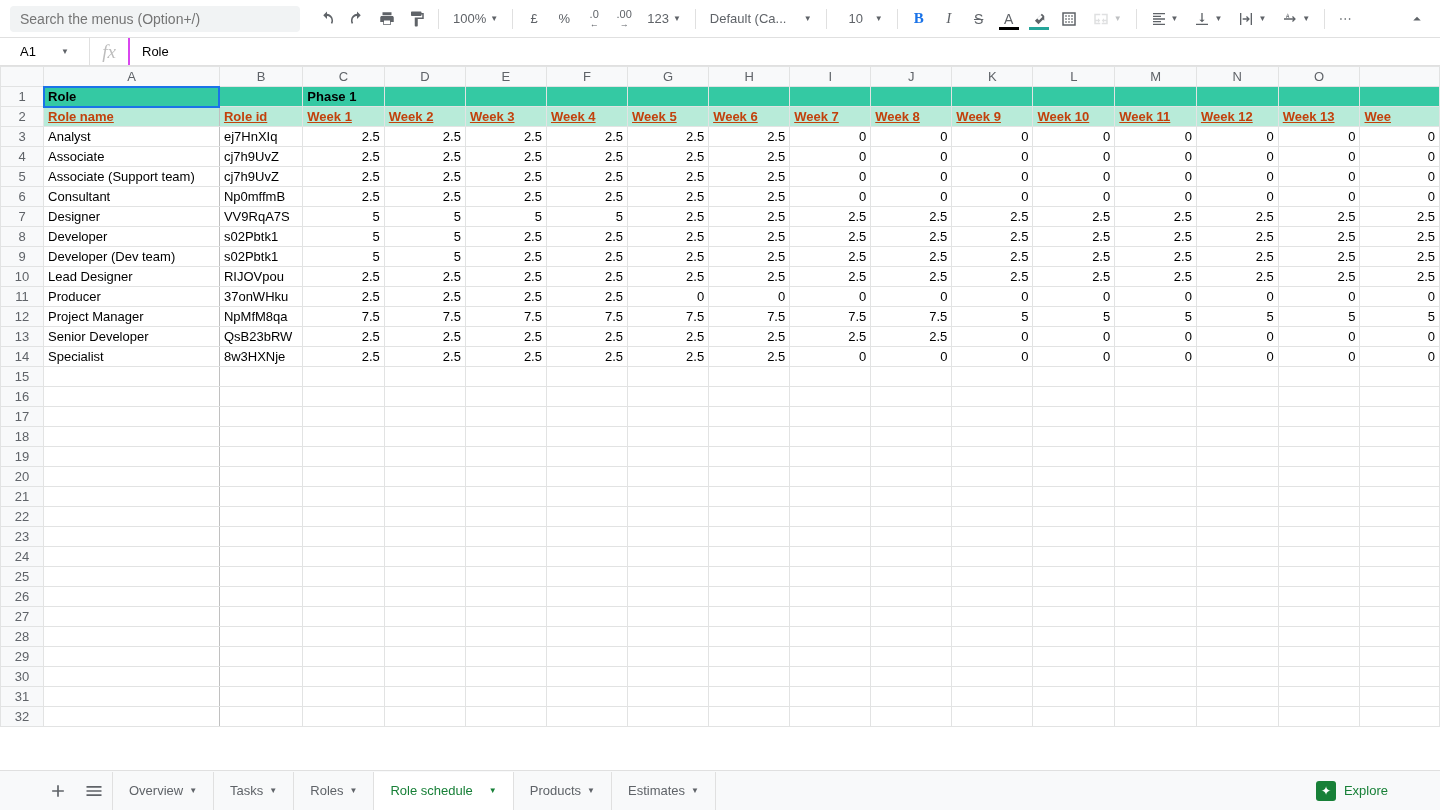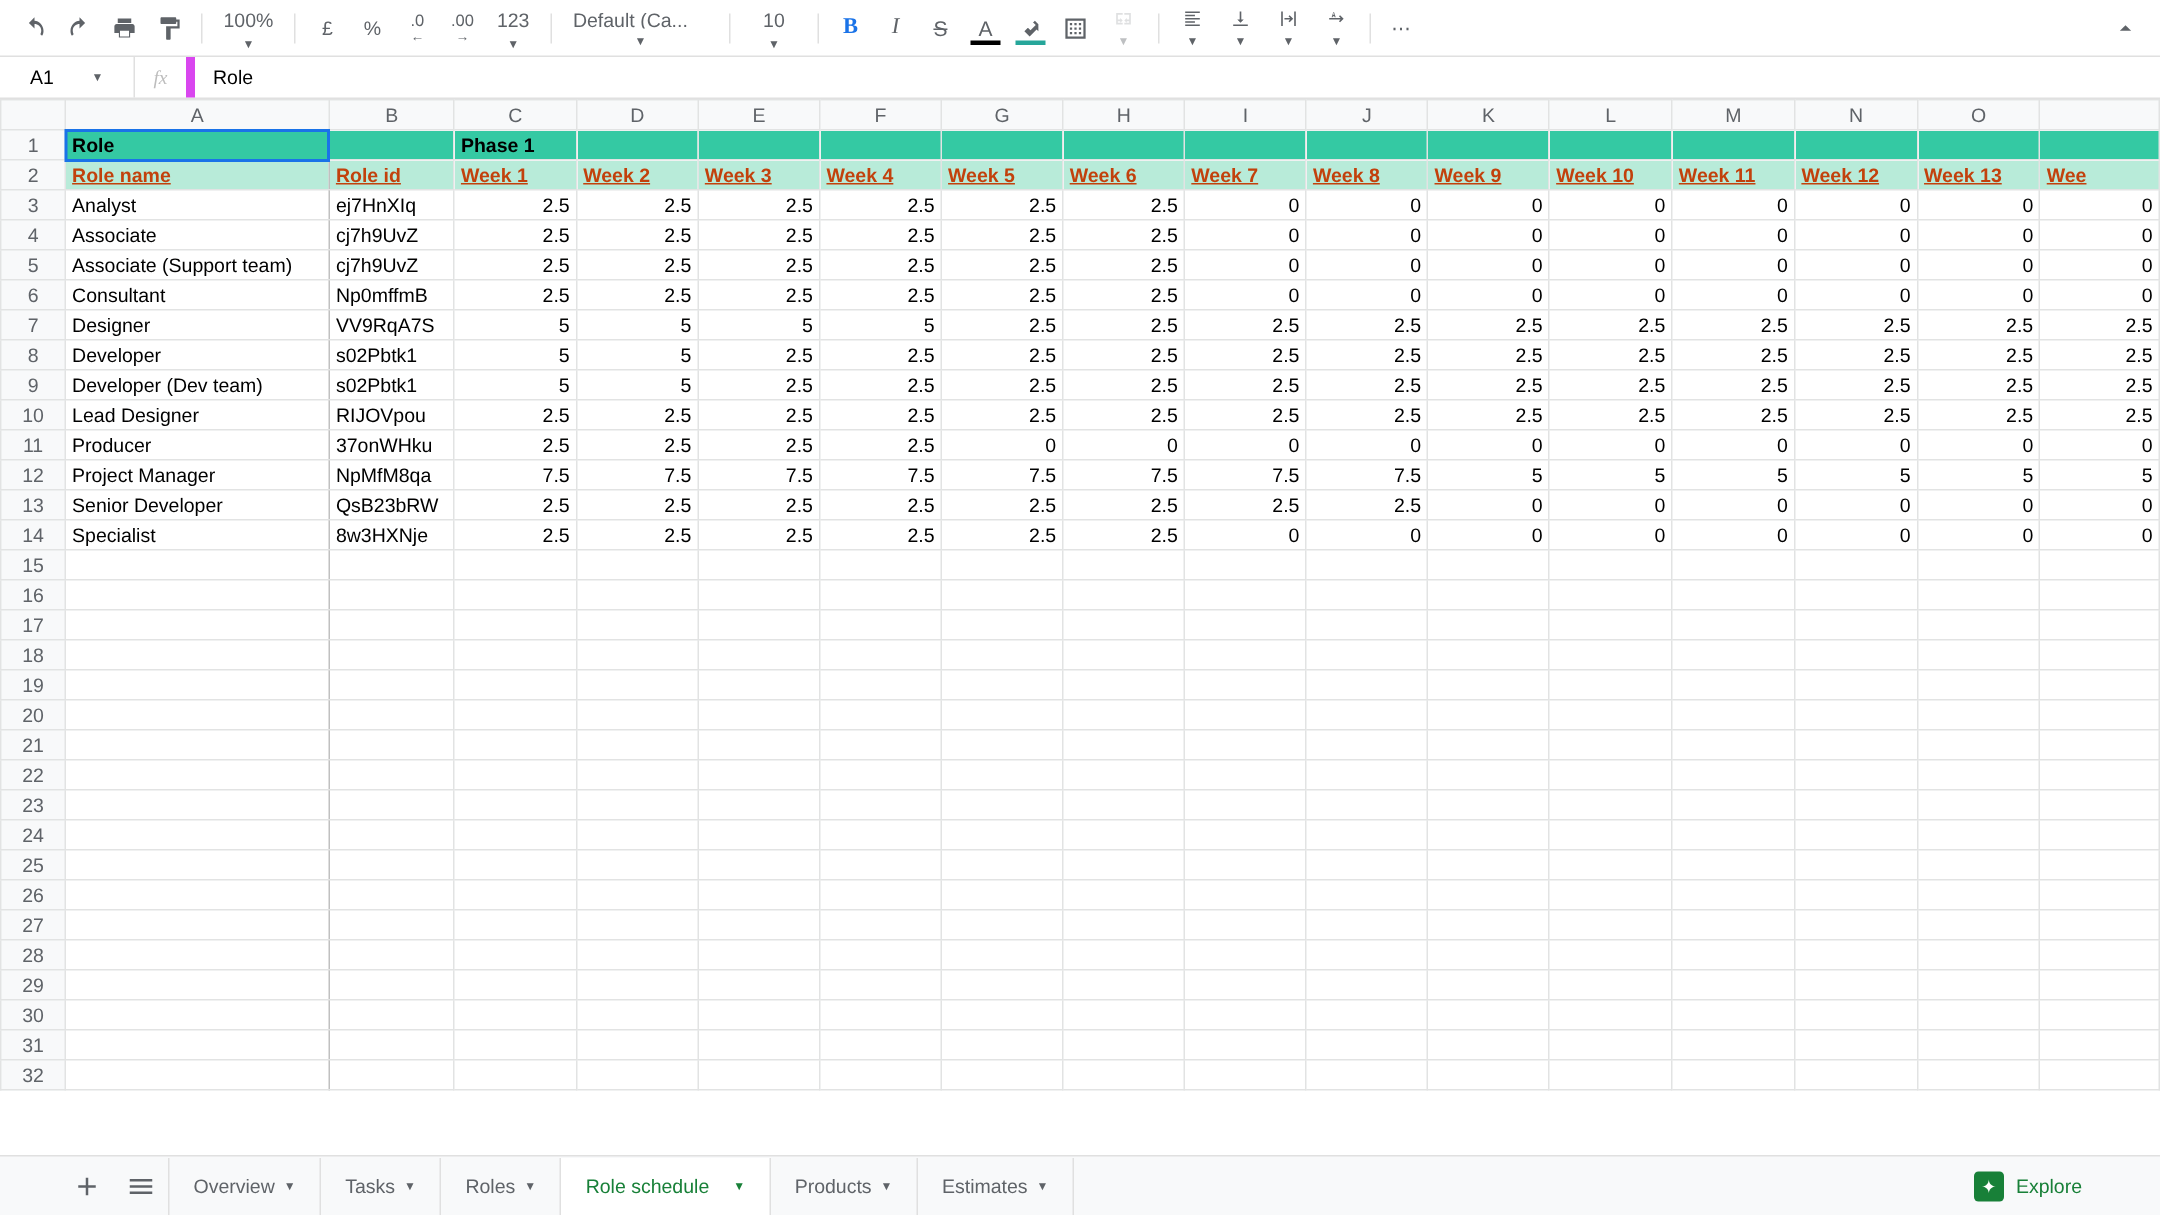--- a/index.html
+++ b/index.html
@@ -9,38 +9,38 @@
   .toolbar {
     height: 38px; display: flex; align-items: center; padding: 0 10px; gap: 4px;
     border-bottom: 1px solid #e0e0e0; background: #fff; font-size: 13px; color: #5f6368;
   }
   .search-menus {
     width: 290px; height: 26px; border-radius: 4px; background: #f1f3f4; border: none;
     padding: 0 10px; font-size: 14px; color: #5f6368; margin-right: 10px;
   }
   .tb-btn { width: 26px; height: 26px; display: flex; align-items: center; justify-content: center; border-radius: 4px; cursor: pointer; }
   .tb-sep { width: 1px; height: 20px; background: #e0e0e0; margin: 0 4px; }
-  .tb-txt { padding: 0 6px; height: 26px; display: flex; align-items: center; gap: 4px; cursor: pointer; border-radius: 4px; flex-direction: column; }
+  .tb-txt { padding: 0 6px; height: 26px; display: flex; align-items: center; gap: 4px; cursor: pointer; border-radius: 4px; }
   .dd-arrow { font-size: 8px; color: #5f6368; }
   .font-name { width: 90px; overflow: hidden; text-overflow: ellipsis; white-space: nowrap; }
   .font-size { width: 30px; text-align: center; }
   .bold-active { font-weight: bold; color: #1a73e8; }
   .text-color-ind { width: 20px; height: 3px; background: #000; position: absolute; bottom: 2px; left: 3px; }
   .fill-color-ind { width: 20px; height: 3px; background: #26a69a; position: absolute; bottom: 2px; left: 3px; }
   .tb-icon-wrap { position: relative; width: 26px; height: 26px; display:flex; align-items:center; justify-content:center; }
   .menu-chevron { margin-left: auto; }
   
   
   .formula-bar {
     height: 28px; display: flex; align-items: center; border-bottom: 1px solid #e0e0e0;
     font-size: 13px;
   }
   .name-box { width: 90px; padding: 0 20px; border-right: 1px solid #e0e0e0; height: 100%; display:flex; align-items:center; gap:4px; }
   .name-box-val { flex:1; }
-  .fx-label { width: 40px; text-align: center; font-style: italic; color: #bdbdbd; font-family: serif; font-size: 13px; border-right: 6px solid #d946ef; height:100%; display:flex; align-items:center; justify-content:center;}
+  .fx-label { width: 40px; text-align: center; font-style: italic; color: #bdbdbd; font-family: serif; font-size: 19px; border-right: 2px solid #d946ef; height:100%; display:flex; align-items:center; justify-content:center;}
   .formula-val { padding-left: 12px; flex: 1; }
   
   
   .sheet-area { position: relative; height: calc(810px - 38px - 28px - 40px); overflow: hidden; }
   .sheet { border-collapse: collapse; table-layout: fixed; }
   .sheet th, .sheet td { border: 1px solid #e2e3e3; font-size: 13px; height: 20px; }
   .sheet th { background: #f8f9fa; color: #5f6368; font-weight: normal; text-align: center; }
   .corner { width: 46px; background: #f8f9fa; }
   .col-h { height: 22px; }
   .row-h { width: 46px; text-align: center; font-size: 12px; }
@@ -67,20 +67,21 @@
   .tab .dd-arrow { color: inherit; }
   .explore { margin-left:auto; display:flex; align-items:center; gap:8px; color:#188038; font-weight:500; padding:0 12px; cursor:pointer;}
   .explore-icon { width:20px; height:20px; background:#188038; border-radius:3px; display:flex; align-items:center; justify-content:center; color:#fff; font-size:12px;}
   
   svg { display: block; }
 </style>
 </head>
 <body>
 
 <div class="toolbar">
+  <input class="search-menus" placeholder="Search the menus (Option+/)" style="">
   <div class="tb-btn">
       <svg width="18" height="18" viewBox="0 0 24 24">
         <path fill="#5f6368" d="M12 5V2L7 7l5 5V8c3 0 6 2 6 6 0 1-.3 2-.8 3l1.5 1.5C20 17 20 15 20 14c0-5-4-9-8-9z"></path>
       </svg>
     </div>
   <div class="tb-btn">
       <svg width="18" height="18" viewBox="0 0 24 24">
         <path fill="#5f6368" d="M12 5V2l5 5-5 5V8c-3 0-6 2-6 6 0 1 .3 2 .8 3l-1.5 1.5C4 17 4 15 4 14c0-5 4-9 8-9z"></path>
       </svg>
     </div>

